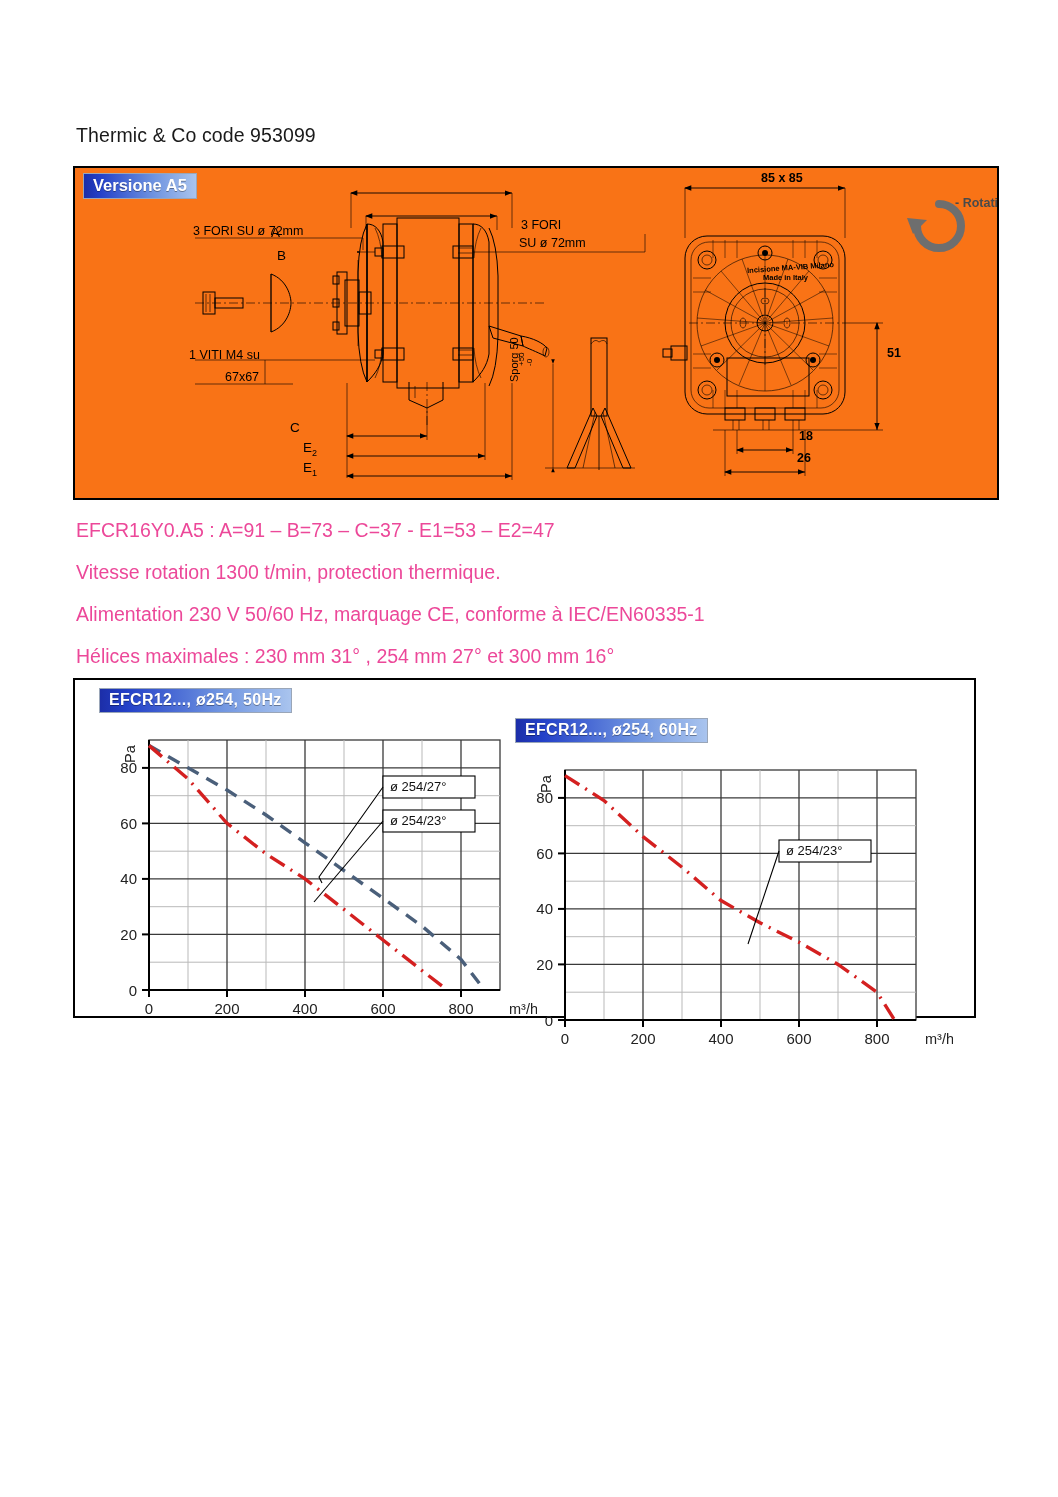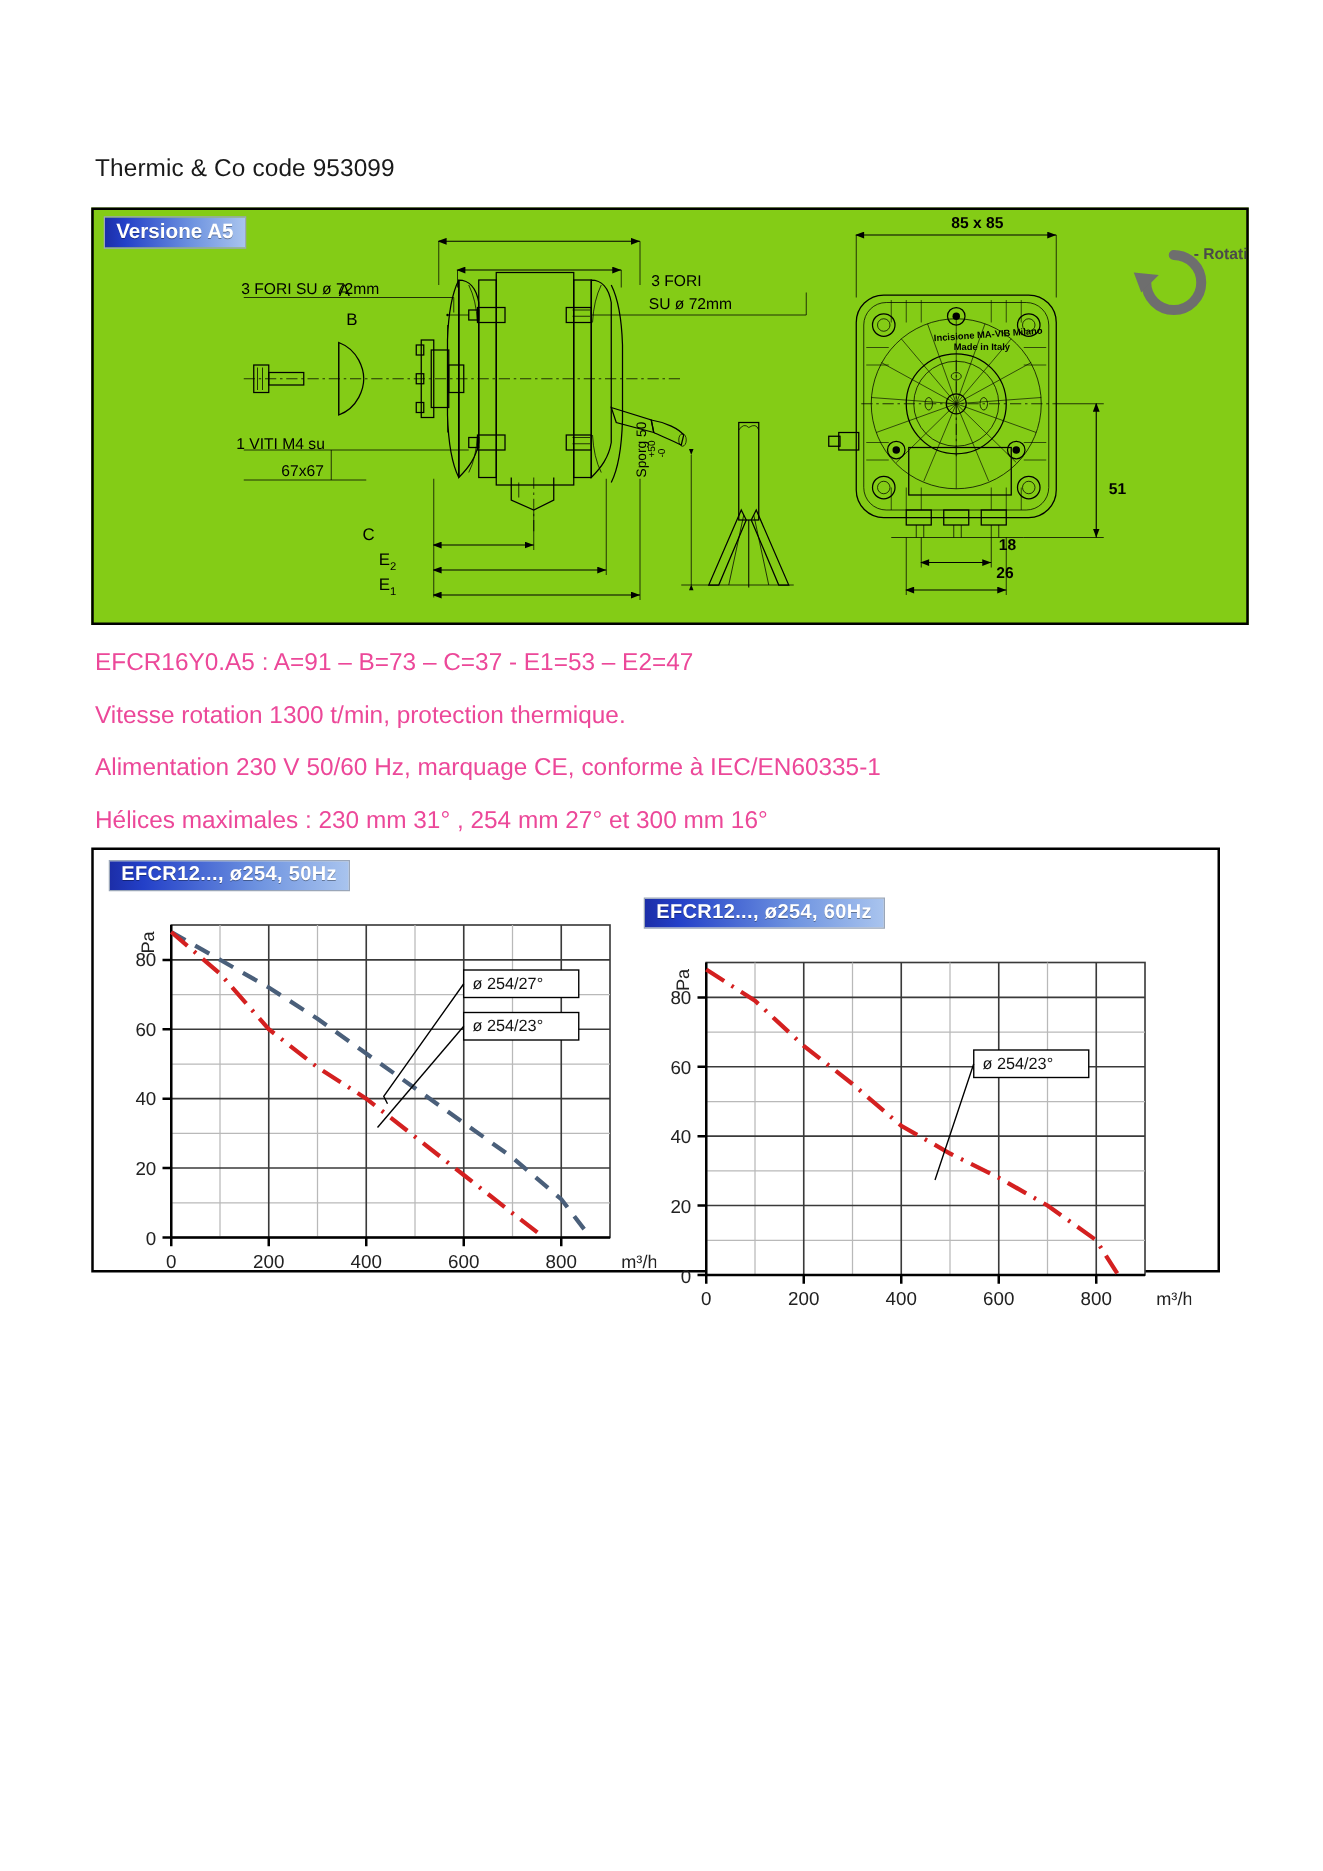--- a/index.html
+++ b/index.html
@@ -34,21 +34,21 @@
     white-space: nowrap;
     text-shadow: 0 1px 0 rgba(0,0,0,.35);
     line-height: 1.15;
   }
 
   
   .draw-panel {
     position: absolute; left: 73px; top: 166px;
     width: 926px; height: 334px;
     border: 2px solid #000;
-    background: #84cc16;
+    background: #f97316;
     overflow: hidden;
   }
   .draw-panel .banner { position: absolute; left: 8px; top: 5px; font-size: 16.5px; padding: 2px 9px 3px 9px; }
 
   .dl { position: absolute; font-size: 12.5px; font-family: "Liberation Sans", sans-serif; color:#000; white-space: nowrap; }
   .dl.sm { font-size: 11px; }
   .dl.lt { font-size: 13.5px; }
   .dl sub { font-size: 9px; }
 
   svg { display: block; }
@@ -66,21 +66,21 @@
   }
 
   
   .charts-panel {
     position: absolute; left: 73px; top: 678px;
     width: 903px; height: 340px;
     border: 2px solid #000;
     background: #fff;
   }
   .chart-box { position: absolute; top: 0; width: 450px; height: 336px; }
-  .chart-box.left  { left: 0; padding-left: 28px; }
+  .chart-box.left  { left: 12px; padding-left: 28px; }
   .chart-box.right { left: 428px; margin-top: 30px; }
   .chart-box .banner { position: absolute; left: 12px; top: 8px; font-size: 16px; padding: 2px 9px 3px 9px; letter-spacing: .3px; }
   .plot { position: absolute; left: 0; top: 42px; }
 
   .ax-num { font-size: 15px; fill:#222; font-family:"Liberation Sans", sans-serif; }
   .ax-unit{ font-size: 14.5px; fill:#222; font-family:"Liberation Sans", sans-serif; }
   .callout-txt { font-size: 13px; fill:#111; font-family:"Liberation Sans", sans-serif; }
 
   .gmaj { stroke:#3a3a3a; stroke-width:1.3; fill:none; }
   .gmin { stroke:#b9b9b9; stroke-width:1; fill:none; }
@@ -328,21 +328,21 @@
     <div class="dl" style="left:444px; top:68px;">SU ø 72mm</div>
     <div class="dl" style="left:114px; top:180px;">1 VITI  M4 su</div>
     <div class="dl" style="left:150px; top:202px;">67x67</div>
     <div class="dl lt" style="left:215px; top:252px;">C</div>
     <div class="dl lt" style="left:228px; top:272px;"><span>E</span><sub>2</sub></div>
     <div class="dl lt" style="left:228px; top:292px;"><span>E</span><sub>1</sub></div>
     <div class="dl sm" style="left:433px; top:214px; transform:rotate(-90deg); transform-origin:left top; white-space:nowrap;">Sporg  50</div>
     <div class="dl sm" style="left:442px; top:198px; transform:rotate(-90deg); transform-origin:left top; font-size:8px;">+50</div>
     <div class="dl sm" style="left:450px; top:198px; transform:rotate(-90deg); transform-origin:left top; font-size:8px;">-0</div>
     <div class="dl" style="left:686px; top:3px; font-weight:bold;text-align:center;">85 x 85</div>
-    <div class="dl" style="left:812px; top:178px; font-weight:bold;margin-top:38px;">51</div>
+    <div class="dl" style="left:812px; top:178px; font-weight:bold;">51</div>
     <div class="dl" style="left:724px; top:261px; font-weight:bold;">18</div>
     <div class="dl" style="left:722px; top:283px; font-weight:bold;">26</div>
     <div class="dl" style="left:880px; top:28px; font-weight:bold; font-size:12.5px; color:#4a4a4a;">- Rotation</div>
     <div class="dl" style="left:672px; top:95px; font-size:7.5px; font-weight:bold; transform:rotate(-4deg);">Incisione MA-VIB Milano</div>
     <div class="dl" style="left:688px; top:105px; font-size:7.5px; font-weight:bold;">Made in Italy</div>
   </div>
 
   <div class="para" style="top:519px;">EFCR16Y0.A5 : A=91 – B=73 – C=37 - E1=53 – E2=47</div>
   <div class="para" style="top:561px;">Vitesse rotation 1300 t/min, protection thermique.</div>
   <div class="para" style="top:603px;">Alimentation 230 V 50/60 Hz, marquage CE, conforme à IEC/EN60335-1</div>

